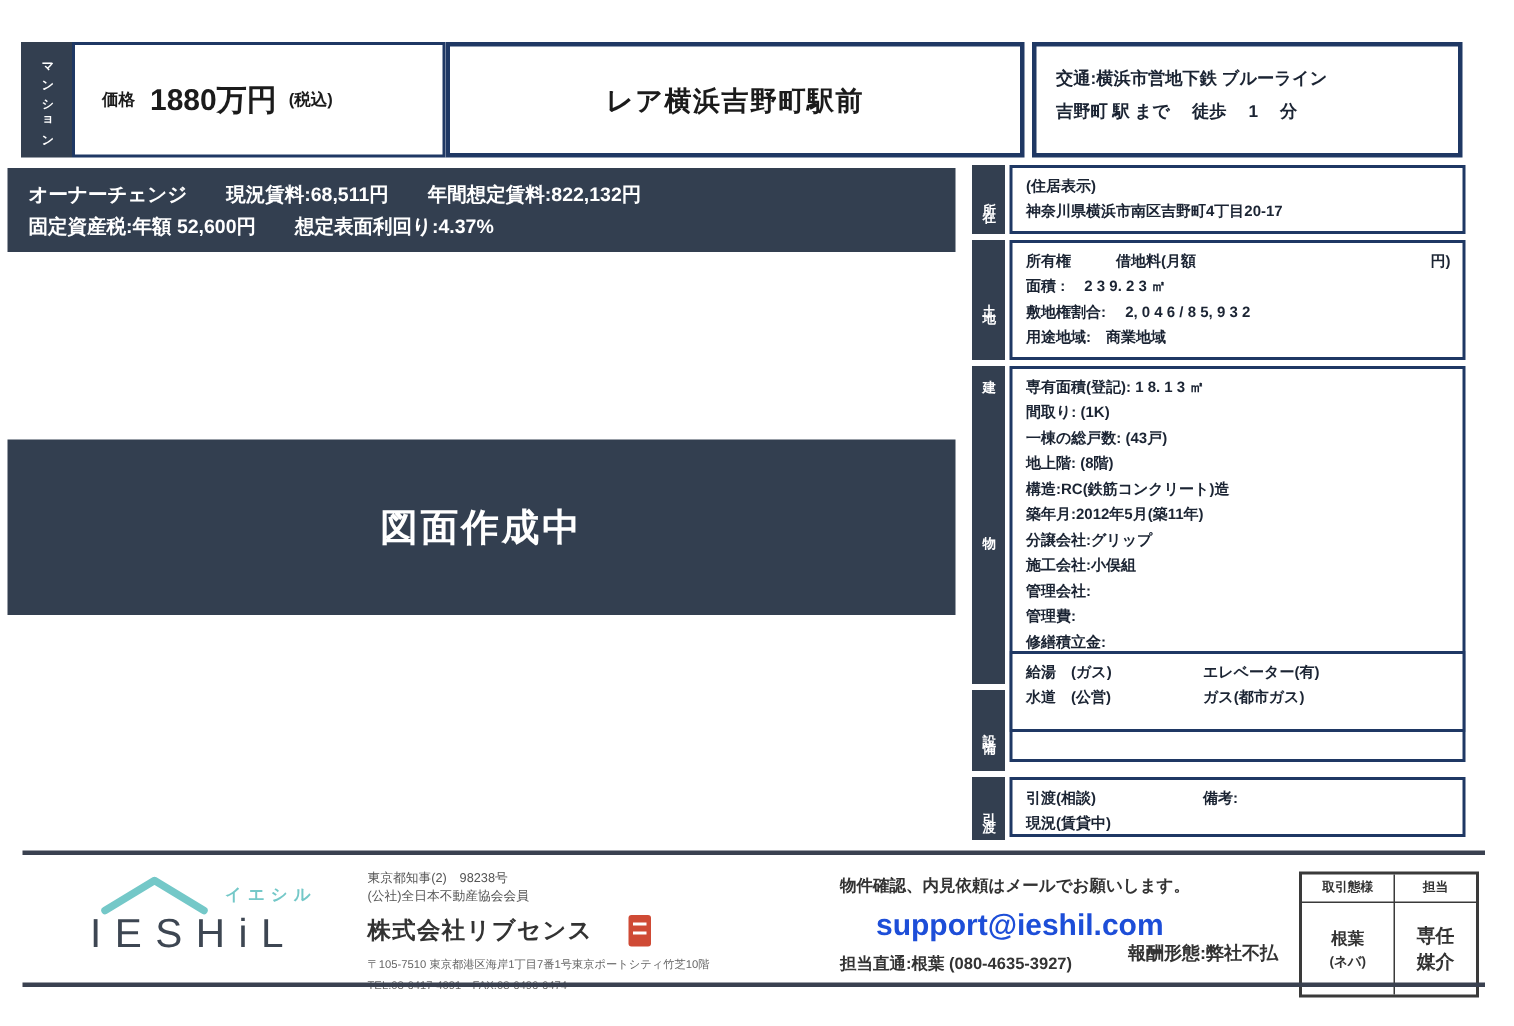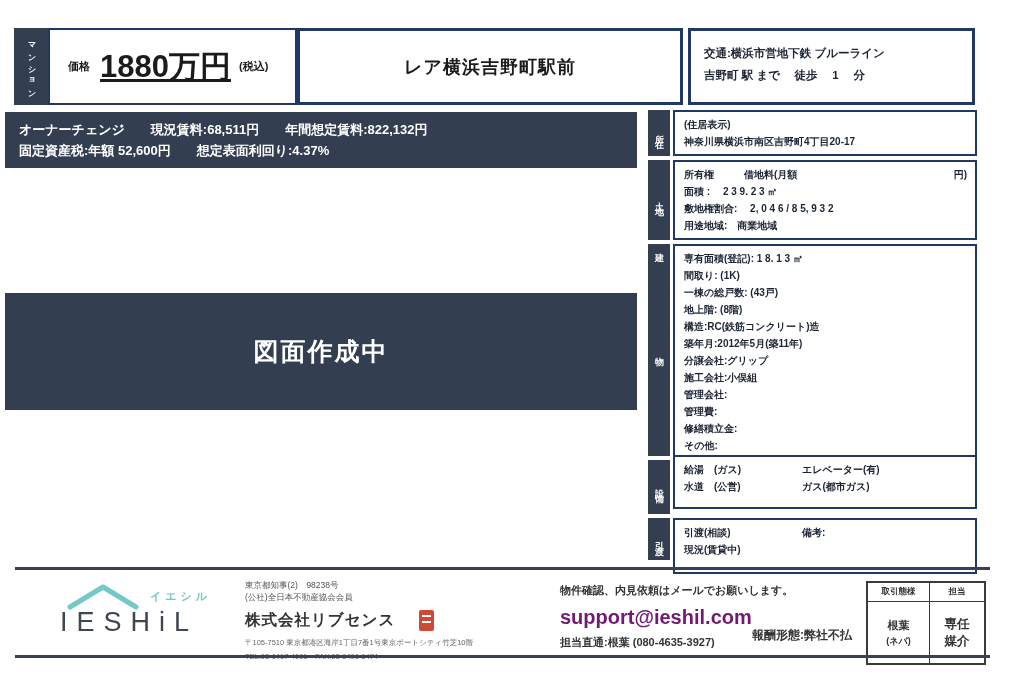--- a/index.html
+++ b/index.html
@@ -10,21 +10,21 @@
   
   .navy-border{border:2px solid #1f3864;background:#ffffff;}
   .dark-fill{background:#333f50;color:#ffffff;}
   .vtext{writing-mode:vertical-rl;text-orientation:upright;}
 
   
   .cat-strip{left:14px;top:28px;width:34px;height:77px;display:flex;align-items:center;justify-content:center;}
   .cat-strip span{font-size:8px;font-weight:bold;letter-spacing:3px;line-height:1;}
   .price-box{left:48px;top:28px;width:249px;height:77px;display:flex;align-items:center;padding-left:18px;}
   .price-label{font-size:11px;font-weight:bold;color:#1b1b1b;margin-right:10px;}
-  .price-value{font-size:31px;font-weight:bold;color:#1b1b1b;letter-spacing:0px;text-decoration:underline;}
+  .price-value{font-size:20px;font-weight:bold;color:#1b1b1b;letter-spacing:0px;}
   .price-tax{font-size:11px;font-weight:bold;color:#1b1b1b;margin-left:8px;}
   .title-box{left:297px;top:28px;width:386px;height:77px;border-width:3px;display:flex;align-items:center;justify-content:center;}
   .title-box span{font-size:18px;font-weight:bold;color:#1b1b1b;letter-spacing:1px;}
   .transport-box{left:688px;top:28px;width:287px;height:77px;border-width:3px;padding:12px 0 0 13px;}
   .transport-box div{font-size:11.5px;font-weight:bold;color:#1b2433;line-height:1.9;}
 
   
   .owner-box{left:5px;top:112px;width:632px;height:56px;padding:7px 0 0 14px;}
   .owner-line{display:flex;gap:26px;font-size:13px;font-weight:bold;line-height:21px;}
   .owner-line.second{}
@@ -54,21 +54,21 @@
   .company .lic{font-size:8.5px;color:#555;line-height:1.45;}
   .company .name-row{display:flex;align-items:center;gap:24px;margin-top:6px;}
   .company .name{font-size:15.5px;font-weight:bold;color:#333;letter-spacing:1px;}
   .seal{width:15px;height:21px;background:#cf4a35;border-radius:2px;position:relative;}
   .seal::before{content:"";position:absolute;left:3px;right:3px;top:5px;height:2px;background:#fff;}
   .seal::after{content:"";position:absolute;left:3px;right:3px;top:11px;height:2px;background:#fff;}
   .company .addr{font-size:7.5px;color:#666;margin-top:7px;white-space:nowrap;}
   .company .tel{font-size:7.5px;color:#666;margin-top:4px;}
   .contact{left:560px;top:583px;width:280px;}
   .contact .note{font-size:11px;font-weight:bold;color:#333;}
-  .contact .email{font-size:20px;font-weight:bold;color:#701a75;margin-top:8px;}
+  .contact .email{font-size:20px;font-weight:bold;color:#1d4ed8;margin-top:8px;margin-left:24px;}
   .contact .direct{font-size:11px;font-weight:bold;color:#333;margin-top:6px;}
   .reward{left:752px;top:627px;font-size:12px;font-weight:bold;color:#333;}
   .deal-table{left:866px;top:581px;width:120px;height:84px;border:2px solid #3a3a3a;display:grid;grid-template-columns:62px 1fr;grid-template-rows:19px 1fr;background:#fff;}
   .deal-table .cell{display:flex;align-items:center;justify-content:center;text-align:center;border-right:1.5px solid #3a3a3a;border-bottom:1.5px solid #3a3a3a;}
   .deal-table .cell:nth-child(2n){border-right:none;}
   .deal-table .cell.body{border-bottom:none;flex-direction:column;}
   .deal-table .hd{font-size:8.5px;font-weight:bold;color:#333;}
   .deal-table .v1{font-size:12.5px;font-weight:bold;color:#333;line-height:1.3;width:34px;}
   .deal-table .v2a{font-size:11px;font-weight:bold;color:#333;}
   .deal-table .v2b{font-size:9px;font-weight:bold;color:#333;margin-top:2px;}
@@ -149,35 +149,35 @@
     <div class="ln">管理会社:</div>
     <div class="ln">管理費:</div>
     <div class="ln">修繕積立金:</div>
     <div class="ln">その他:</div>
     <div class="ln">合計: 1 3, 2 2 0 円</div>
   </div>
 
   <div class="abs dark-fill sec-label" style="left:648px;top:460px;height:54px;">
     <span class="vtext">設備</span>
   </div>
-  <div class="abs sec-box pad" style="top:455px;height:54px;">
+  <div class="abs sec-box pad" style="top:434px;height:54px;">
     <div class="ln two-col">
       <span>給湯　(ガス)</span>
       <span>エレベーター(有)</span>
     </div>
     <div class="ln two-col">
       <span>水道　(公営)</span>
       <span>ガス(都市ガス)</span>
     </div>
   </div>
 
   <div class="abs dark-fill sec-label" style="left:648px;top:518px;height:42px;">
     <span class="vtext">引渡</span>
   </div>
-  <div class="abs sec-box pad" style="top:518px;height:56px;">
+  <div class="abs sec-box pad" style="top:518px;height:40px;">
     <div class="ln two-col">
       <span>引渡(相談)</span>
       <span>備考:</span>
     </div>
     <div class="ln">現況(賃貸中)</div>
   </div>
 
   <div class="abs rule" style="top:567px;"></div>
 
   <div class="abs logo-wrap">

